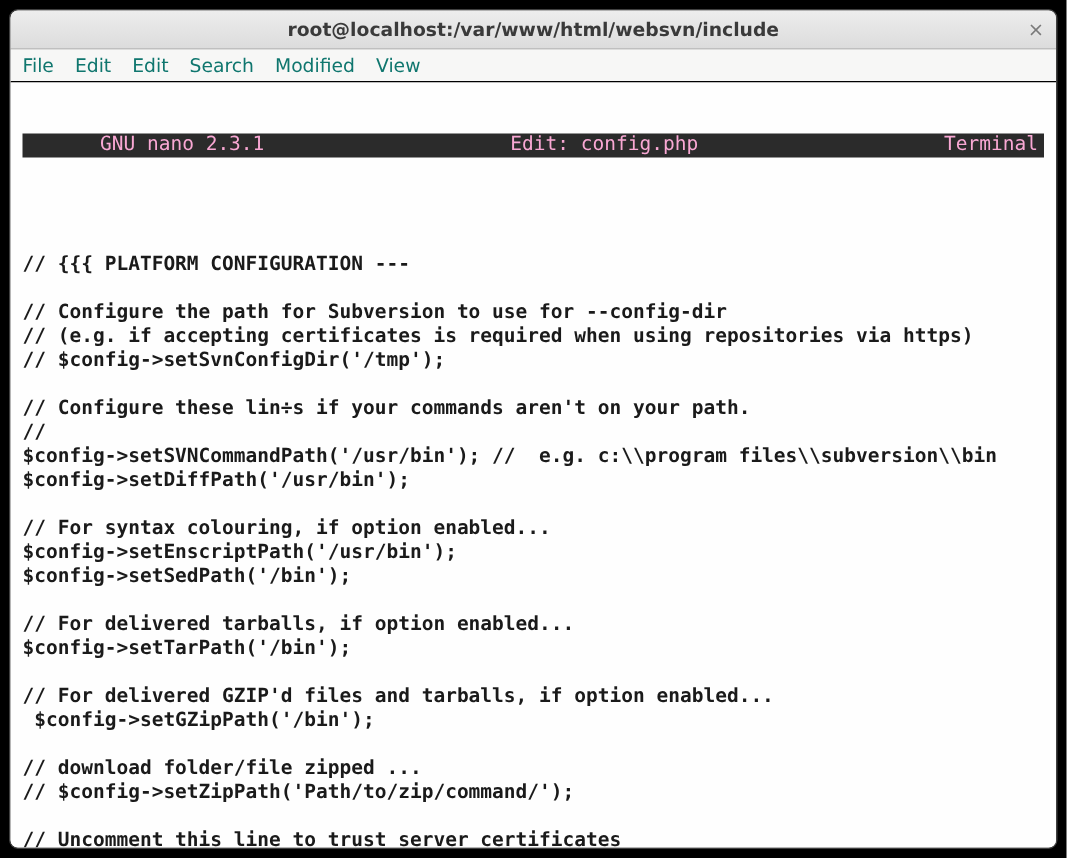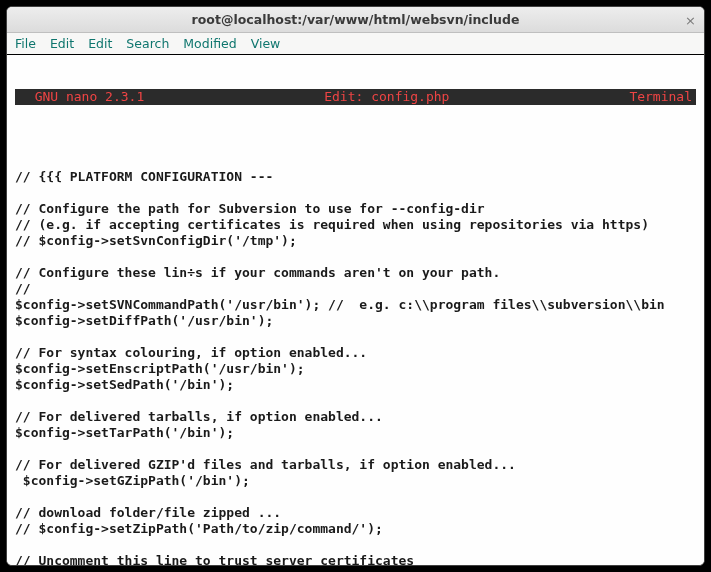--- a/index.html
+++ b/index.html
@@ -64,23 +64,24 @@
     color: #1a1a1a;
     padding: 2px 8px 4px 8px;
     white-space: pre;
     overflow: hidden;
     line-height: 16px;
     font-size: 13px;
   }
   .statusbar {
     display: flex;
     background: #2b2b2b;
-    color: #ef4444;
+    color: #f9a8d4;
     height: 16px;
     align-items: center;
+    padding-left: 32px;
   }
   .statusbar .left { padding-left: 4px; }
   .statusbar .center { flex:1; text-align:center; }
   .statusbar .right { padding-right: 4px; }
   .editor {
     flex: 1;
     white-space: pre;
     font-weight: bold;
   }
 </style>

